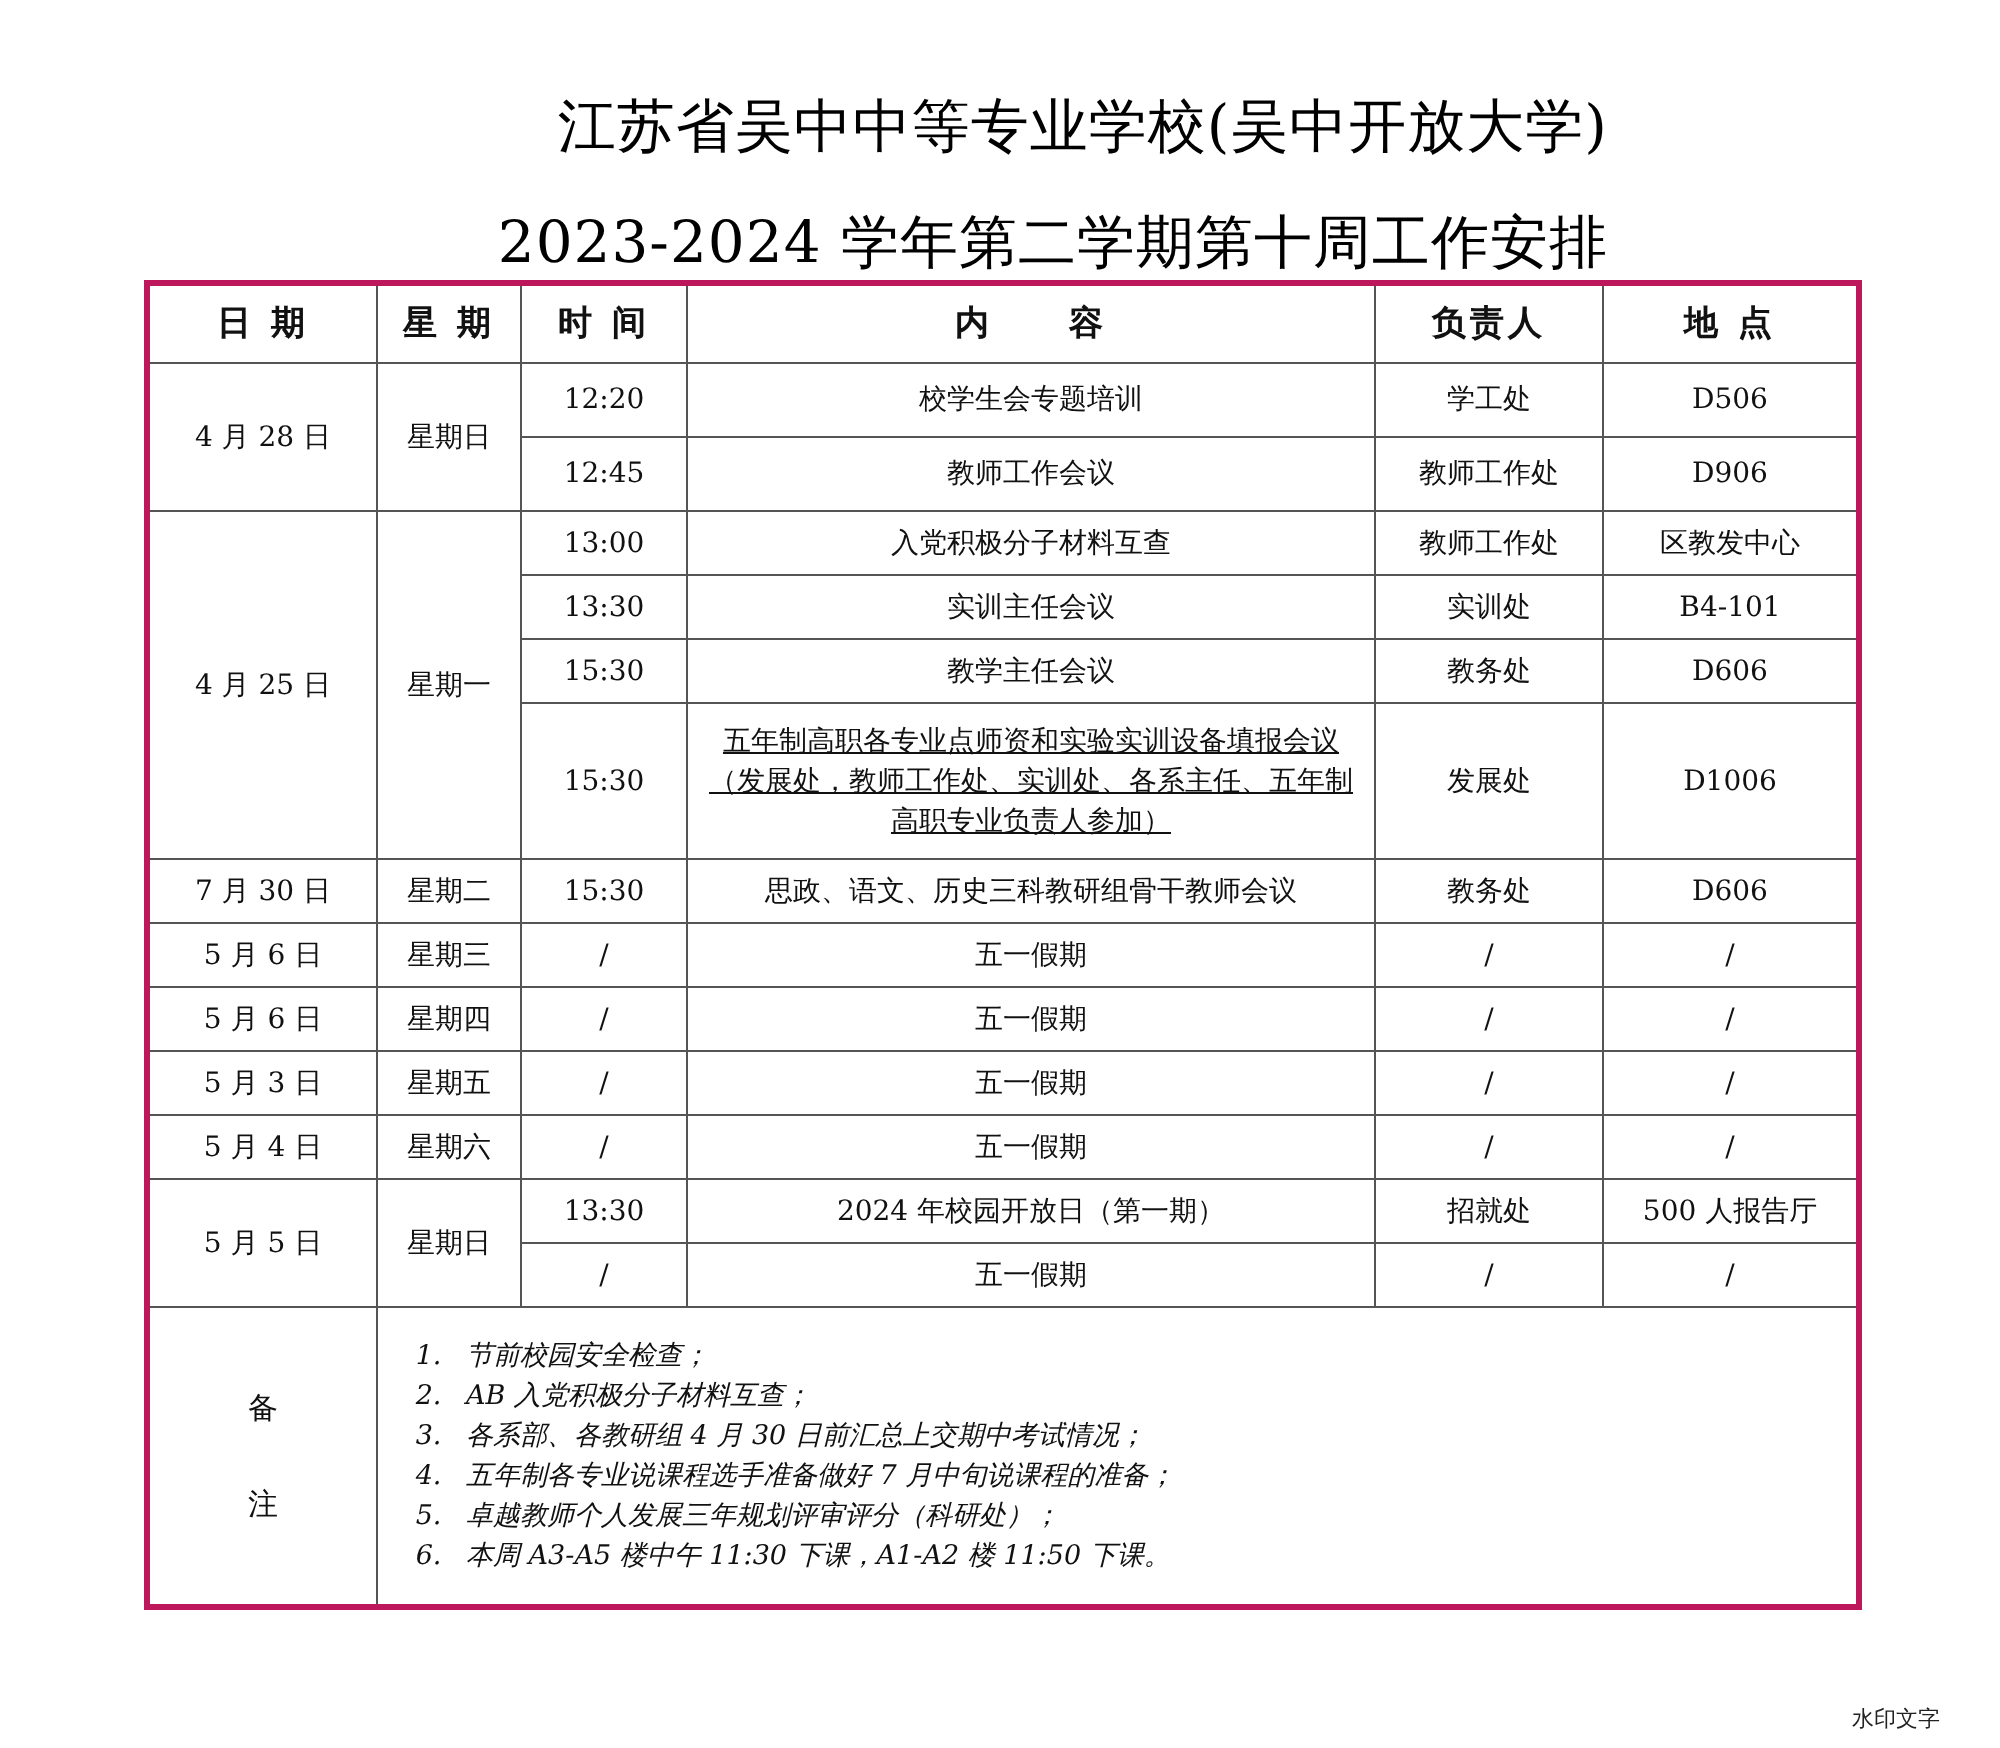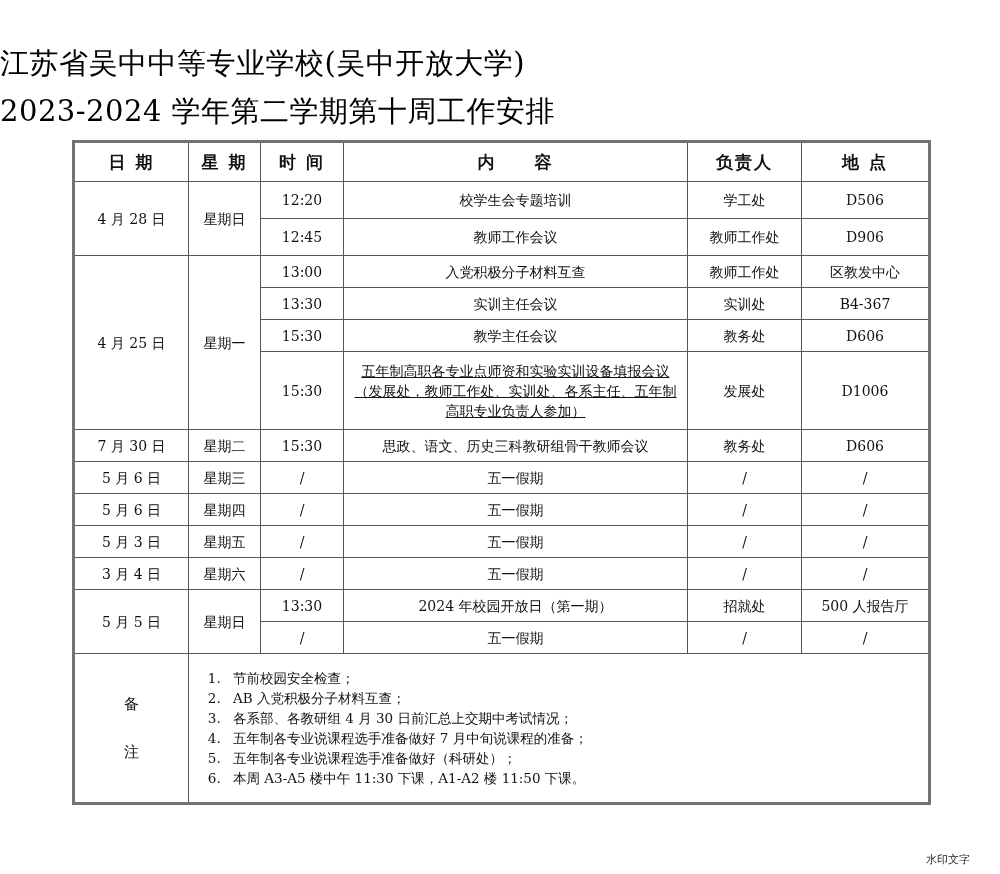--- a/index.html
+++ b/index.html
@@ -2,30 +2,30 @@
 <html><head>
 <meta charset="utf-8">
 <style>
   html, body { margin: 0; padding: 0; background: #ffffff; }
   body {
     width: 1000px; height: 874px; position: relative; overflow: hidden;
     font-family: "DejaVu Serif", "Liberation Serif", serif;
     color: #111;
   }
   .title {
-    position: absolute; left: 0; width: 804px; text-align: left;
+    position: absolute; left: 0; width: 804px; text-align: right;
     font-size: 29px; letter-spacing: 0.5px; color: #000;
   }
   #title1 { top: 44px; }
-  #title2 { top: 92px; }
+  #title2 { top: 102px; }
   table.sched {
     position: absolute; left: 72px; top: 140px;
     width: 856px; border-collapse: collapse;
     table-layout: fixed;
-    border: 3px solid #737373;
+    border: 3px solid #be185d;
     font-size: 14px;
   }
   table.sched td, table.sched th {
     border: 1px solid #555;
     text-align: center; vertical-align: middle;
     padding: 0 4px; font-weight: normal;
     line-height: 20px;
   }
   table.sched th {
     font-size: 17px; font-weight: bold; height: 38px;
@@ -34,21 +34,21 @@
   .r { height: 32px; }
   .r39 { height: 37px; }
   .rtall { height: 78px; }
   .content-multi { line-height: 23px; padding: 2px 6px; text-decoration: underline; }
   .notes-label { font-size: 15px; line-height: 28px; }
   .notes-list {
     text-align: left !important; padding: 14px 6px 14px 10px !important;
     font-size: 13.5px; line-height: 18px;
   }
   .notes-list ol { margin: 0; padding-left: 26px; }
-  .notes-list li { padding-left: 8px; }
+  .notes-list li { padding-left: 8px; font-style: italic; }
   #watermark {
     position: absolute; right: 30px; top: 852px; font-size: 11px;
     font-family: "DejaVu Sans", "Liberation Sans", sans-serif; color: #222; text-align: center;
   }
 </style>
 </head>
 <body>
 
 <div class="title" id="title1">江苏省吴中中等专业学校(吴中开放大学)</div>
 <div class="title" id="title2">2023-2024 学年第二学期第十周工作安排</div>
@@ -94,21 +94,21 @@
       <td rowspan="4">星期一</td>
       <td>13:00</td>
       <td>入党积极分子材料互查</td>
       <td>教师工作处</td>
       <td>区教发中心</td>
     </tr>
     <tr class="r">
       <td>13:30</td>
       <td>实训主任会议</td>
       <td>实训处</td>
-      <td>B4-367</td>
+      <td>B4-101</td>
     </tr>
     <tr class="r">
       <td>15:30</td>
       <td>教学主任会议</td>
       <td>教务处</td>
       <td>D606</td>
     </tr>
     <tr class="rtall">
       <td>15:30</td>
       <td class="content-multi">五年制高职各专业点师资和实验实训设备填报会议（发展处，教师工作处、实训处、各系主任、五年制高职专业负责人参加）</td>
@@ -146,21 +146,21 @@
     <tr class="r">
       <td>5 月 3 日</td>
       <td>星期五</td>
       <td>/</td>
       <td>五一假期</td>
       <td>/</td>
       <td>/</td>
     </tr>
 
     <tr class="r">
-      <td>3 月 4 日</td>
+      <td>5 月 4 日</td>
       <td>星期六</td>
       <td>/</td>
       <td>五一假期</td>
       <td>/</td>
       <td>/</td>
     </tr>
 
     <tr class="r">
       <td rowspan="2">5 月 5 日</td>
       <td rowspan="2">星期日</td>
@@ -181,21 +181,21 @@
         <div>备</div>
         <div style="height:28px"></div>
         <div>注</div>
       </td>
       <td colspan="5" class="notes-list">
         <ol>
           <li>节前校园安全检查；</li>
           <li>AB 入党积极分子材料互查；</li>
           <li>各系部、各教研组 4 月 30 日前汇总上交期中考试情况；</li>
           <li>五年制各专业说课程选手准备做好 7 月中旬说课程的准备；</li>
-          <li>五年制各专业说课程选手准备做好（科研处）；</li>
+          <li>卓越教师个人发展三年规划评审评分（科研处）；</li>
           <li>本周 A3-A5 楼中午 11:30 下课，A1-A2 楼 11:50 下课。</li>
         </ol>
       </td>
     </tr>
   </tbody>
 </table>
 
 <div id="watermark">水印文字</div>
 
 </body></html>

